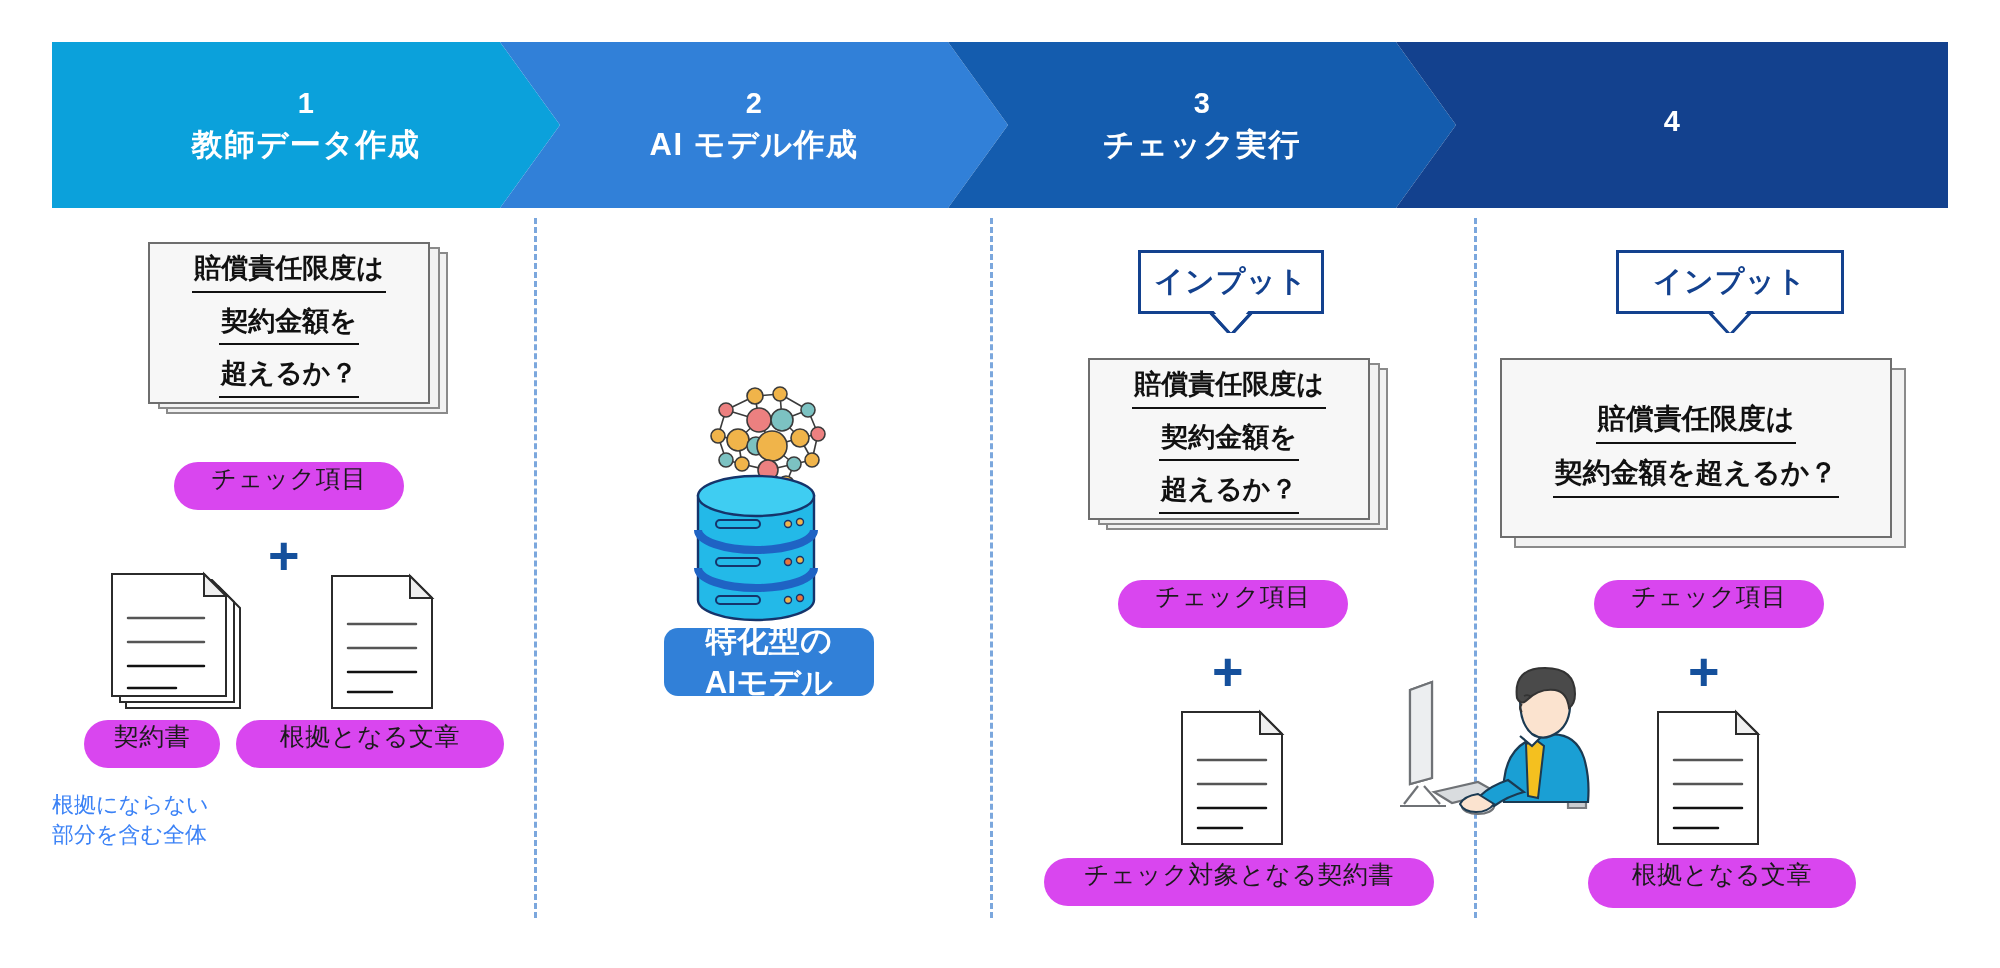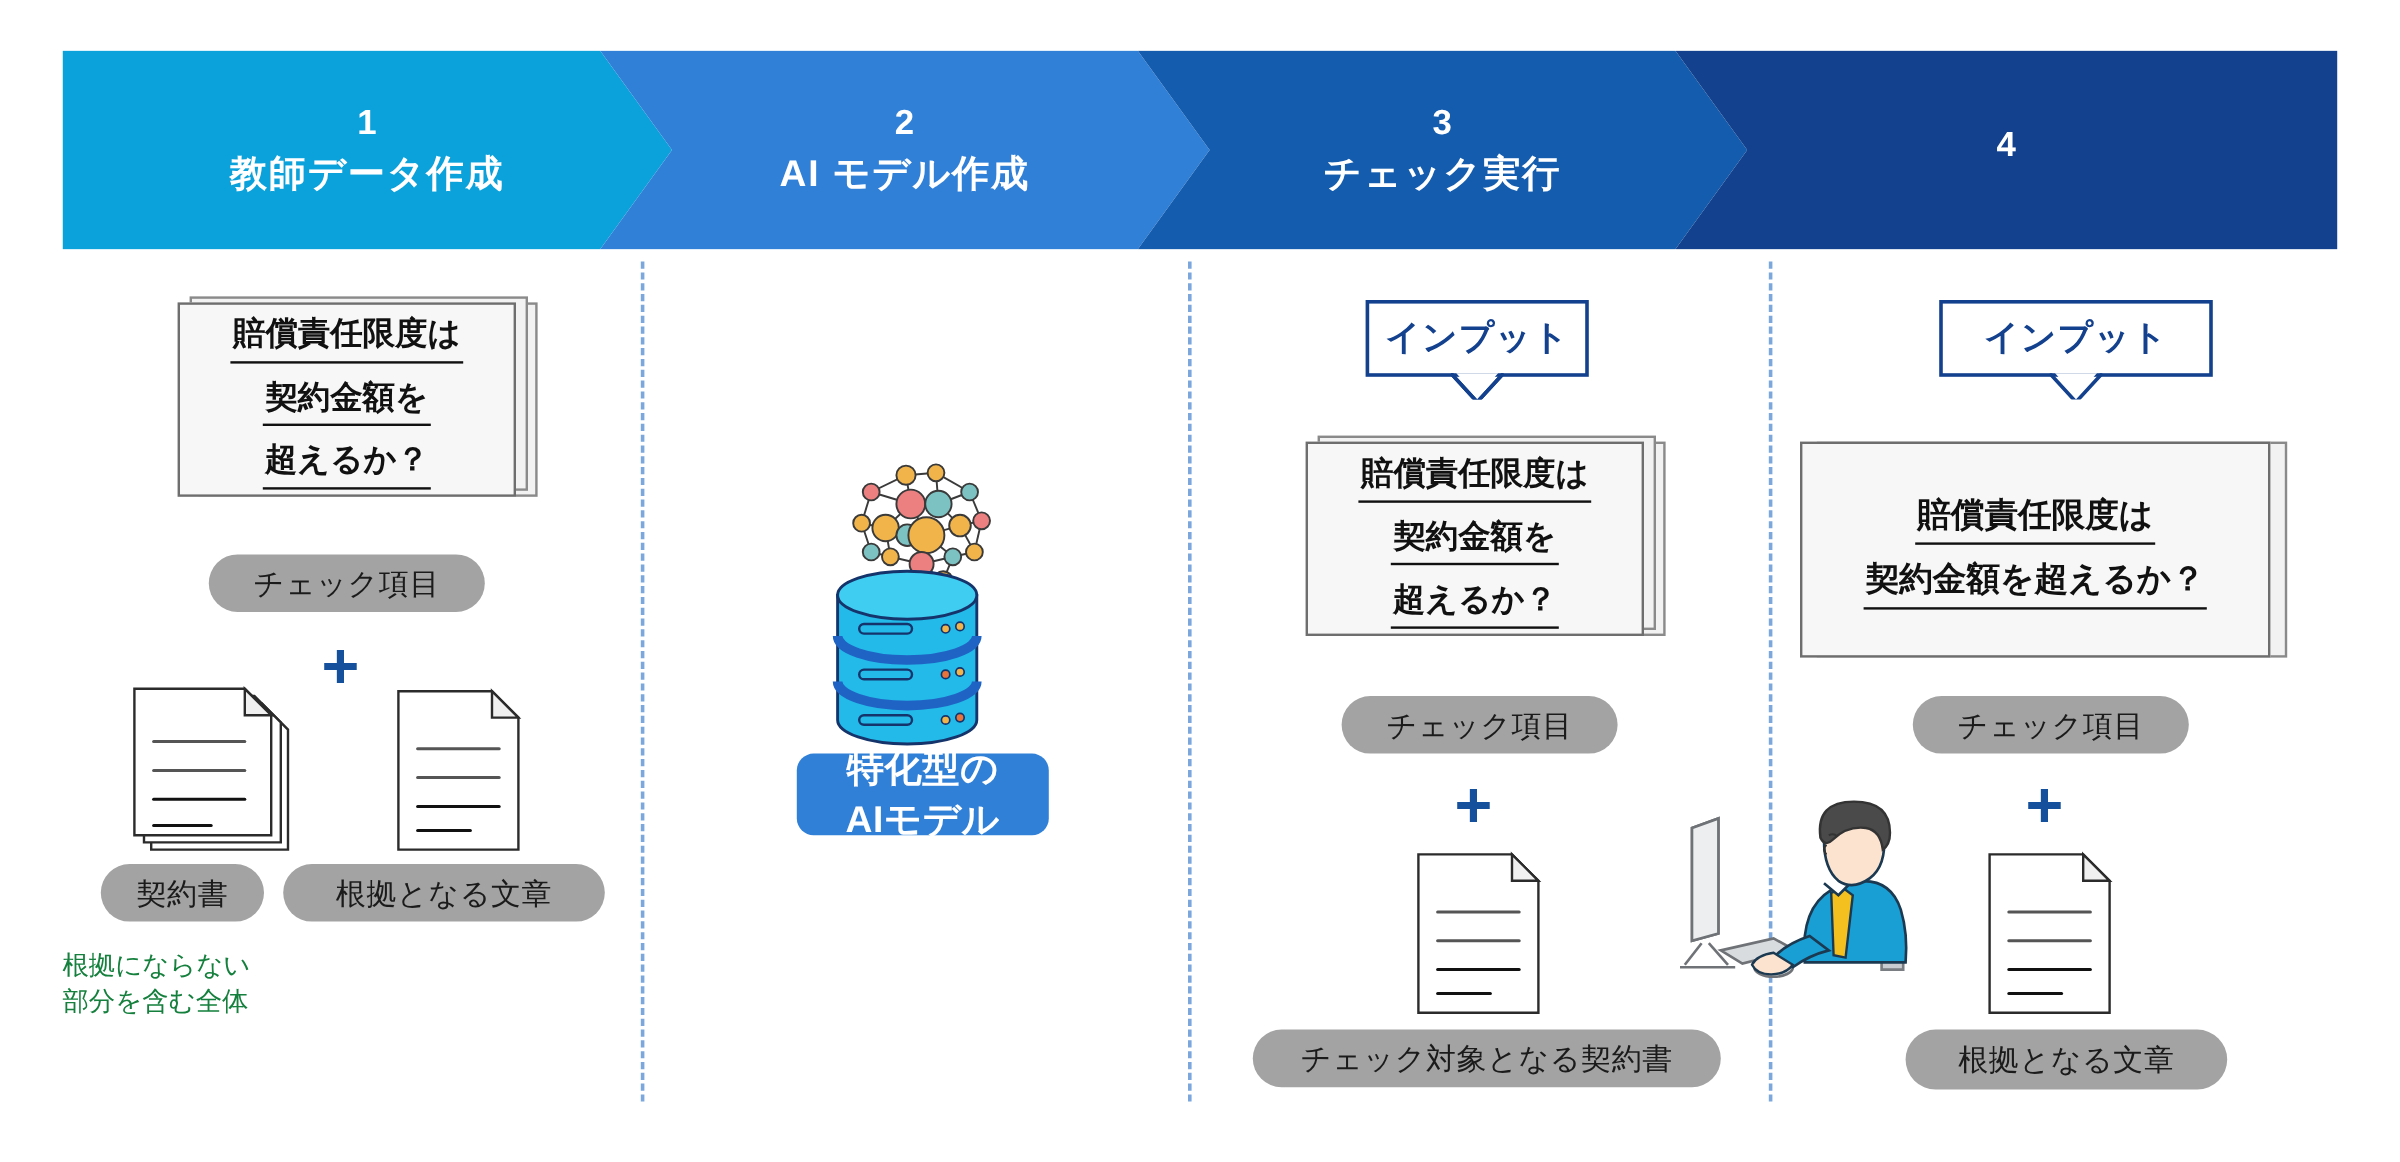--- a/index.html
+++ b/index.html
@@ -39,53 +39,53 @@
 
   
   .vdiv {
     position: absolute; top: 218px; height: 700px;
     border-left: 3px dashed #7ba7dd; width: 0;
   }
 
   
   .chip {
     position: absolute;
-    background: #a3a3a3;
+    background: #d946ef;
     border-radius: 40px;
     color: #1b1b1b;
-    display: flex; align-items: center; justify-content: center;
+    display: flex; justify-content: center;
     font-size: 25px;
     letter-spacing: .5px;
     white-space: nowrap;
   }
   .plus {
     position: absolute;
     color: #15509c;
     font-size: 54px;
     font-weight: bold;
     line-height: 1;
   }
   .caption {
     position: absolute;
     font-size: 22px;
-    color: #15803d;
+    color: #3b82f6;
     line-height: 1.35;
     white-space: pre-line;
   }
 
   
   .paper-wrap { position: absolute; }
   .paper-back {
     position: absolute; background: #f2f2f2; border: 2px solid #8a8a8a;
   }
   .paper-front {
     position: absolute; left: 0; top: 0; background: #f7f7f7;
     border: 2px solid #6e6e6e;
     display: flex; flex-direction: column;
-    align-items: center; justify-content: center; margin-top: 10px;
+    align-items: center; justify-content: center;
   }
   .qline {
     font-size: 27px; font-weight: bold; color: #111;
     border-bottom: 2px solid #111; line-height: 1.5;
     padding: 0 2px 2px 2px; margin: 4px 0; white-space: nowrap;
   }
   .qline.big { font-size: 28px; }
 
   
   .cbrow { display: flex; align-items: center; gap: 16px; margin-top: 12px; }

